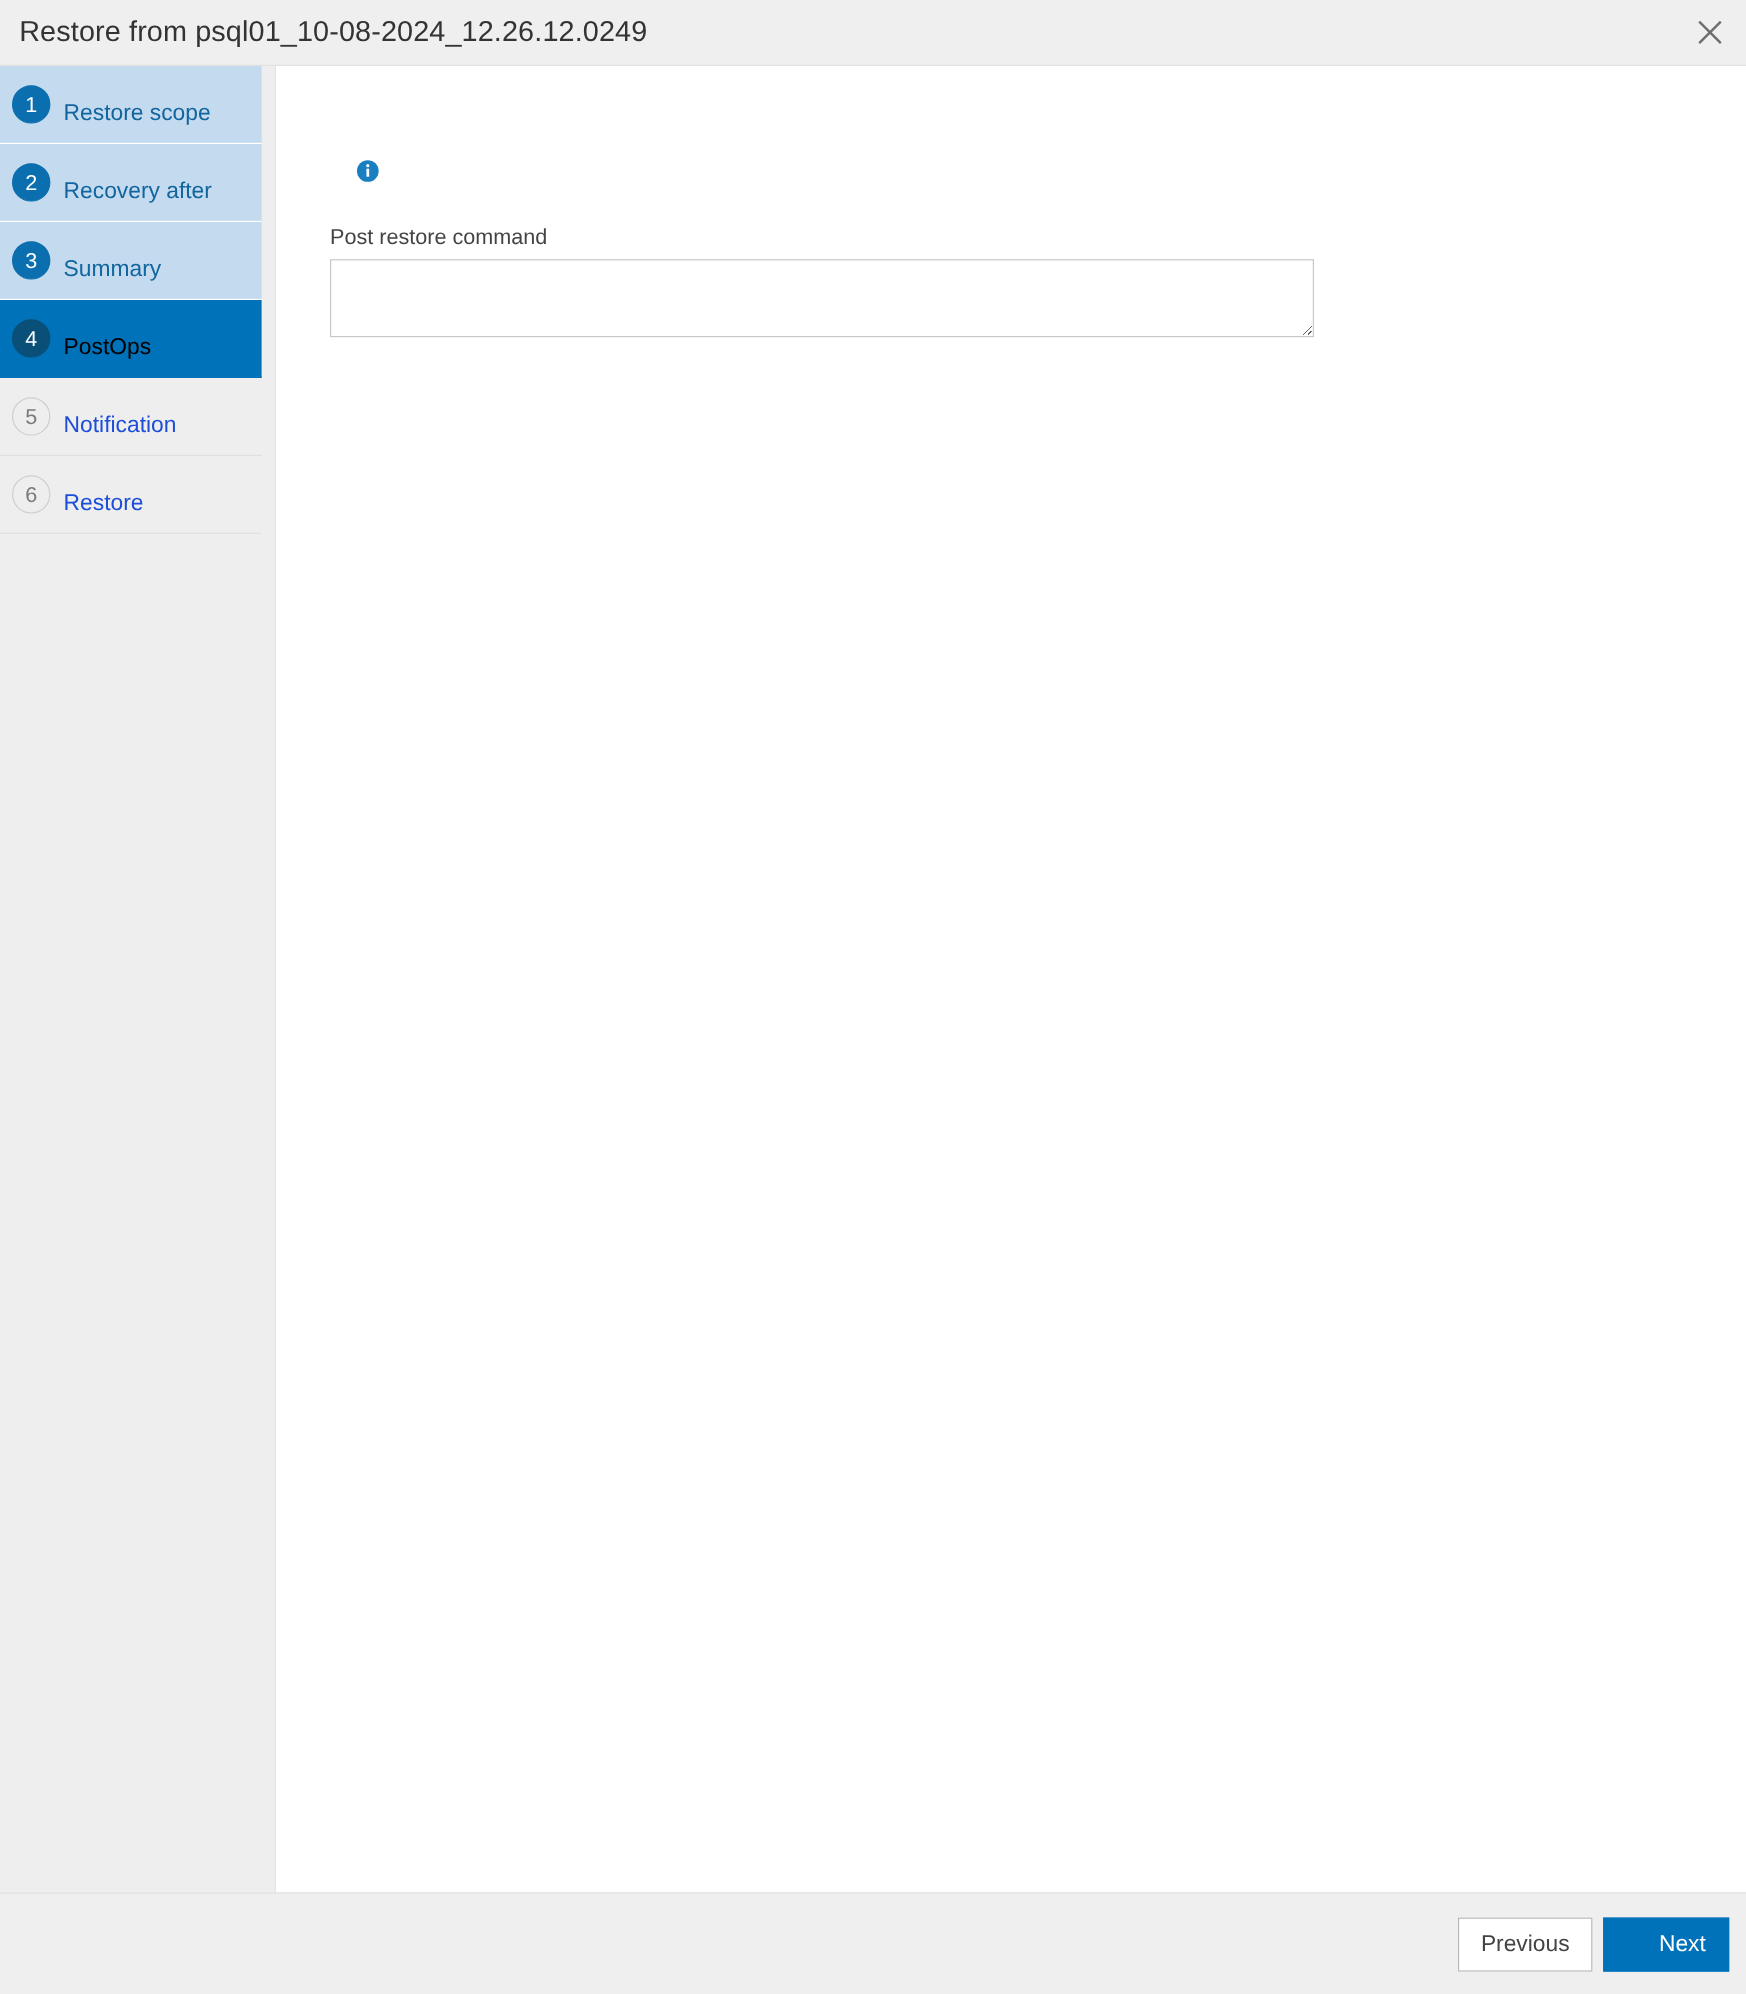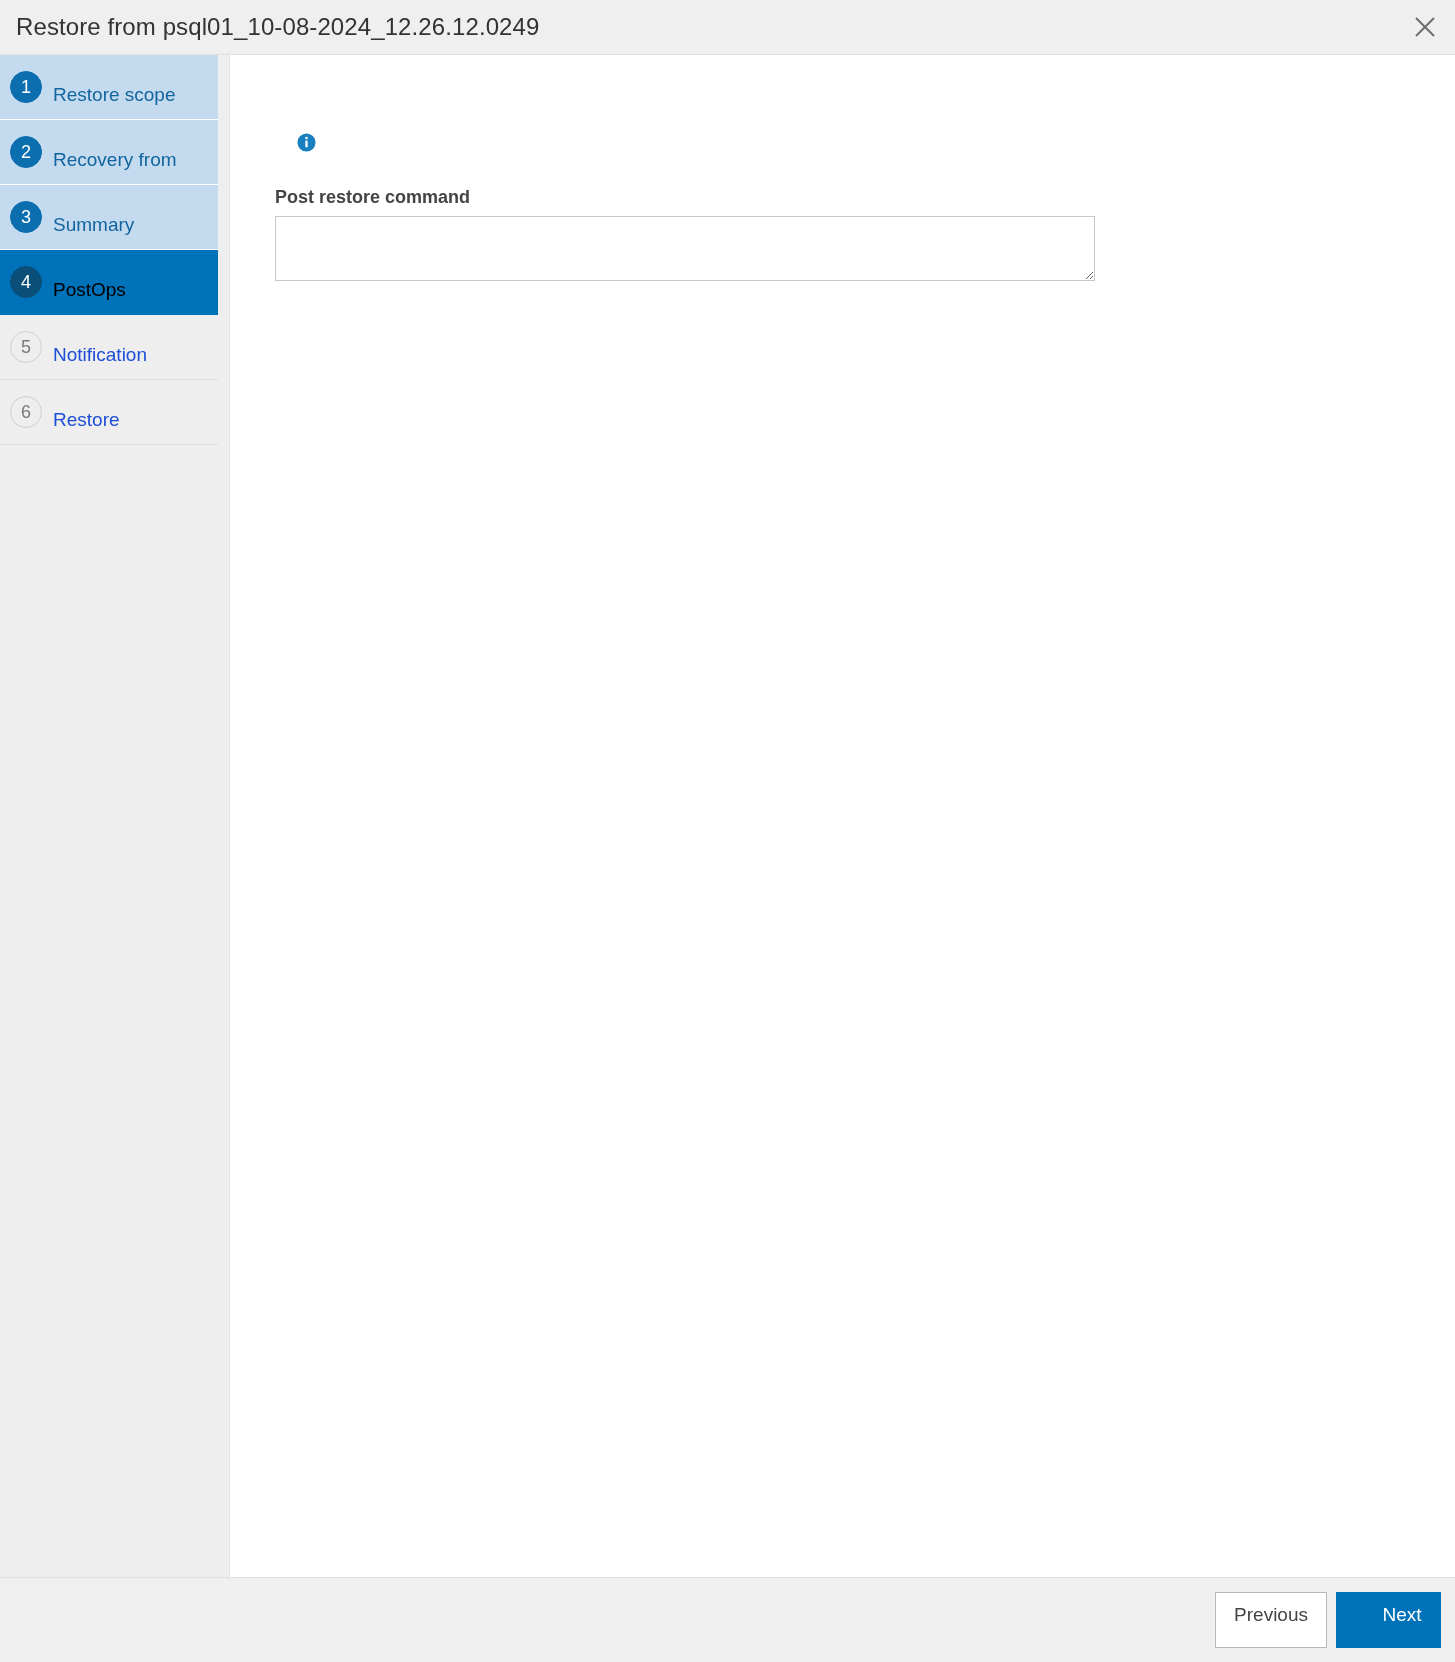--- a/index.html
+++ b/index.html
@@ -161,21 +161,21 @@
     width: 19px;
     height: 19px;
     flex: 0 0 19px;
     cursor: pointer;
     display: block;
   }
   .field-label {
     margin-top: 35px;
     font-size: 18px;
     color: #444444;
-    font-weight: 700;
+    font-weight: 400;
   }
   .command-textarea {
     display: block;
     margin-top: 8px;
     width: 820px;
     height: 65px;
     border: 1px solid #c8c8c8;
     border-radius: 0;
     background: #ffffff;
     font-family: "Liberation Sans", sans-serif;
@@ -196,21 +196,21 @@
     border-top: 1px solid #e0e0e0;
     display: flex;
     align-items: center;
     justify-content: flex-end;
     padding-right: 14px;
     box-sizing: border-box;
   }
   .btn {
     font-family: "Liberation Sans", sans-serif;
     font-size: 19px;
-    height: 56px;
+    height: 45px;
     min-width: 105px;
     padding: 0 18px;
     box-sizing: border-box;
     cursor: pointer;
     border-radius: 0;
     line-height: 43px;
     text-align: center;
   }
   .btn-secondary {
     background: #ffffff;
@@ -244,21 +244,21 @@
 
     <div class="wizard-nav">
 
       <div class="nav-item visited">
         <span class="step-badge">1</span>
         <span class="step-label">Restore scope</span>
       </div>
 
       <div class="nav-item visited">
         <span class="step-badge">2</span>
-        <span class="step-label">Recovery from</span>
+        <span class="step-label">Recovery after</span>
       </div>
 
       <div class="nav-item visited">
         <span class="step-badge">3</span>
         <span class="step-label">Summary</span>
       </div>
 
       <div class="nav-item active">
         <span class="step-badge">4</span>
         <span class="step-label">PostOps</span>

